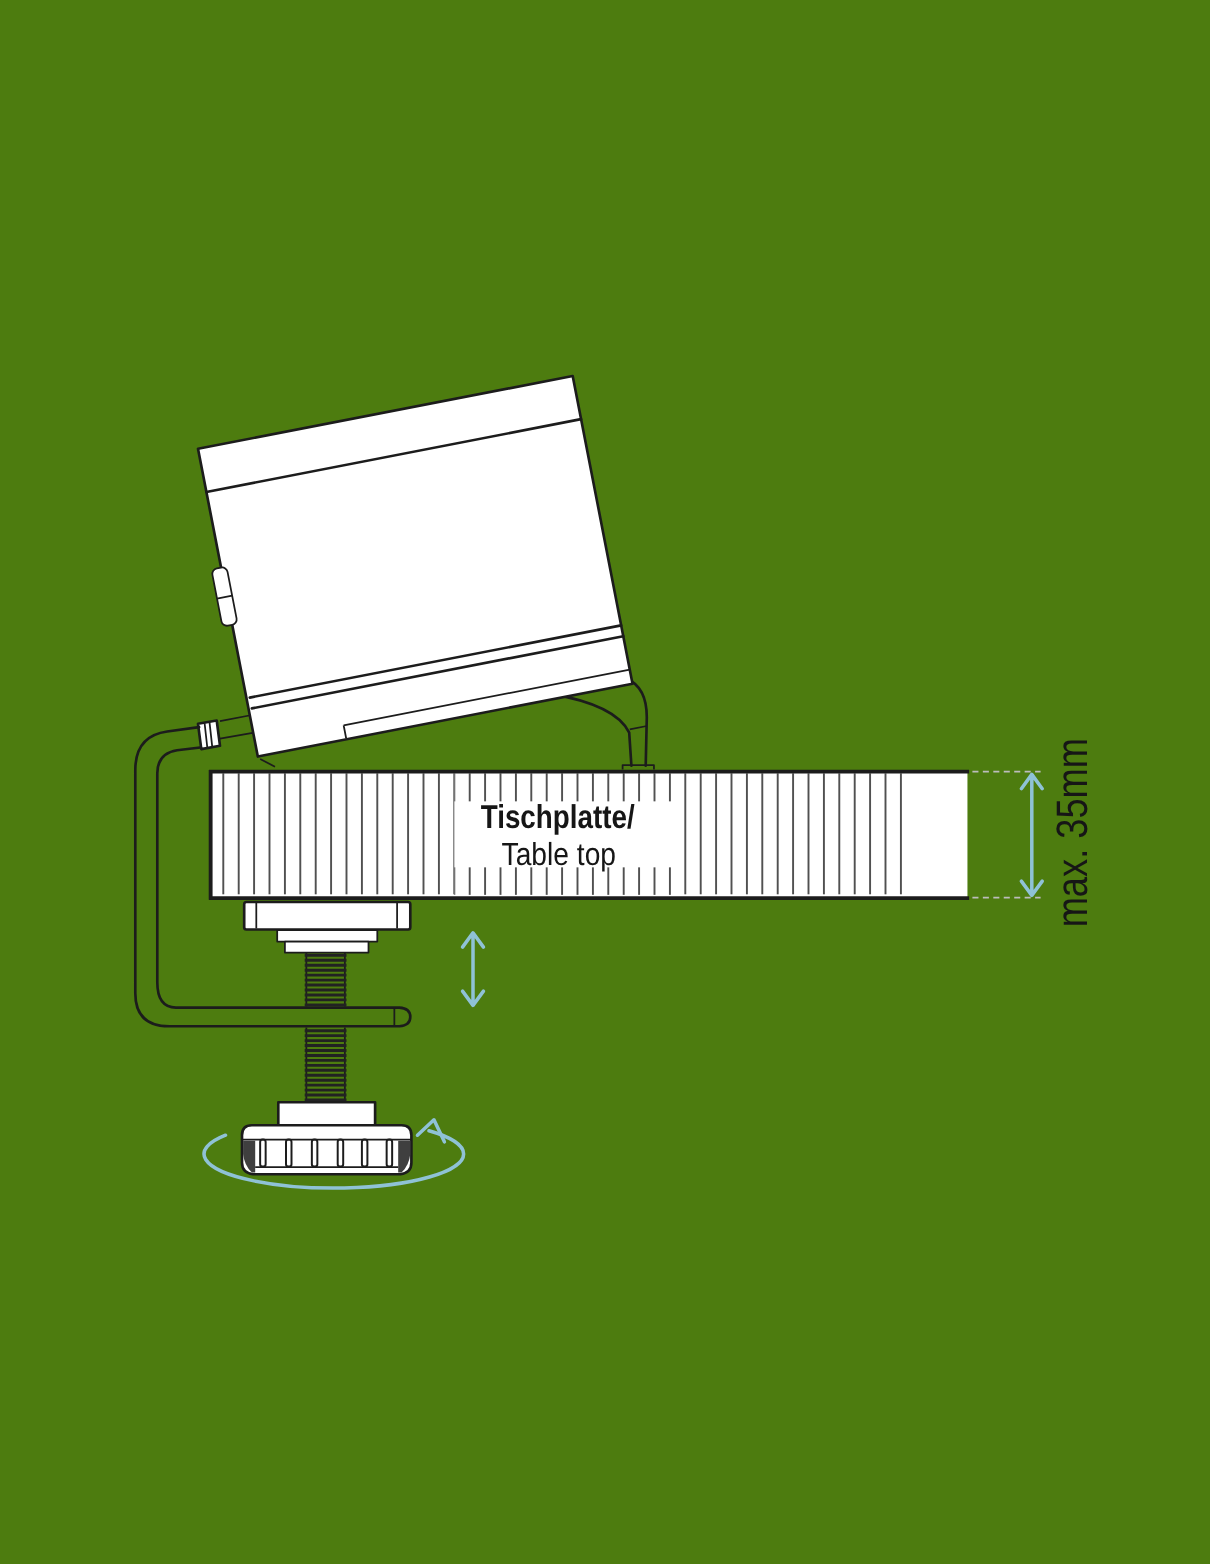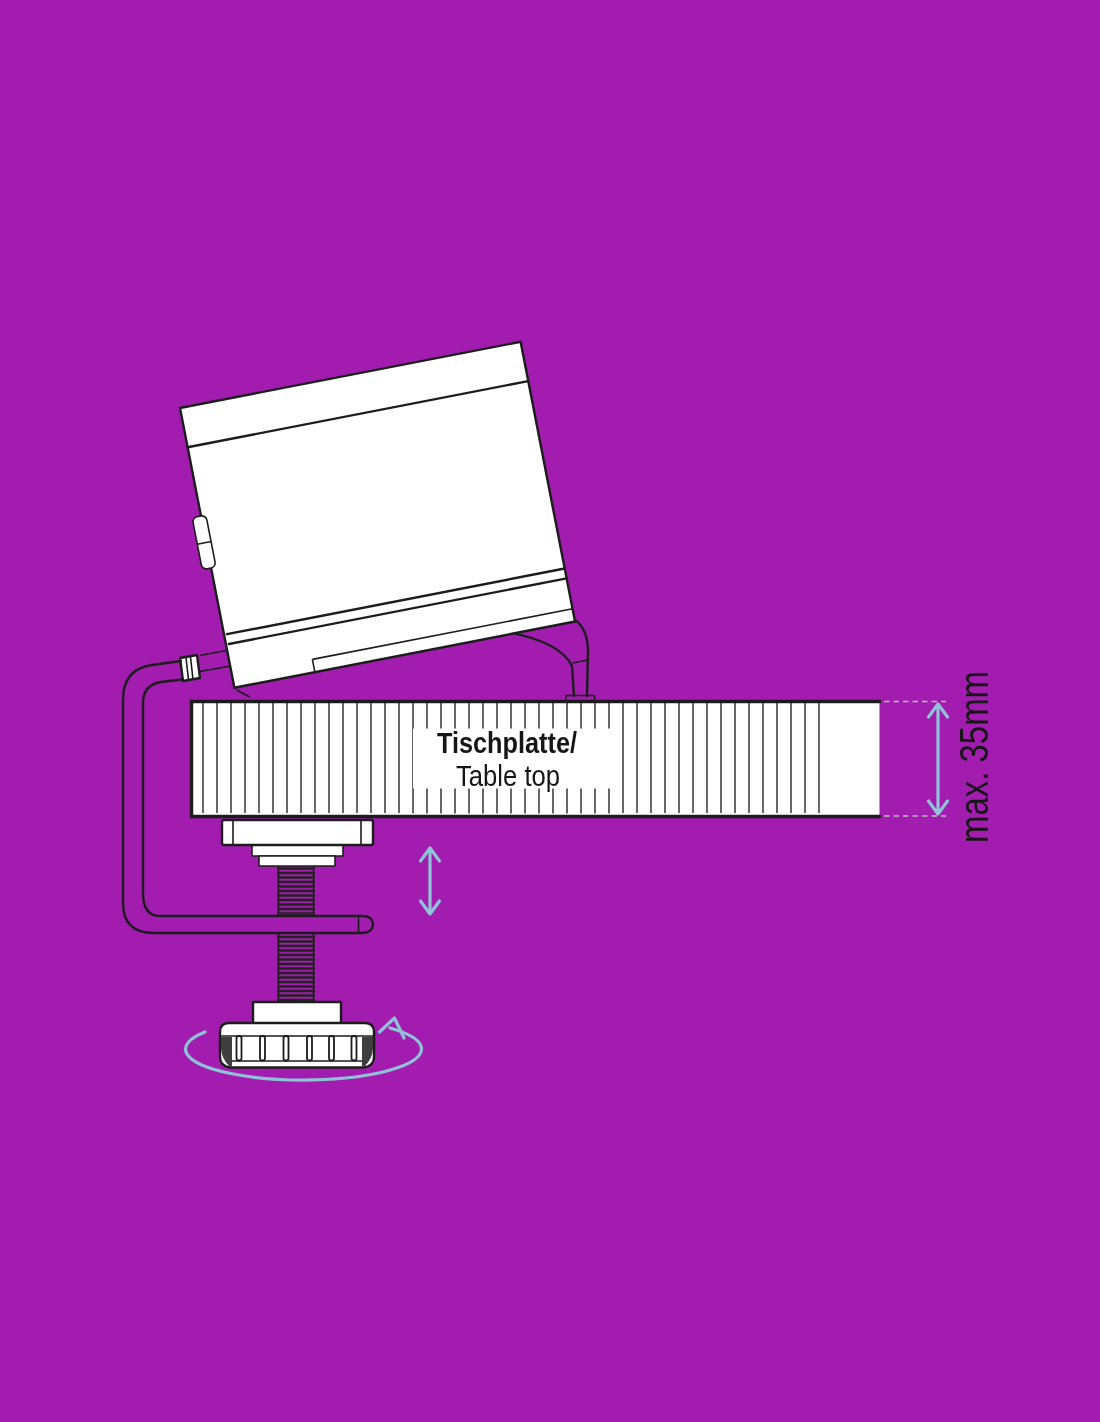--- a/index.html
+++ b/index.html
@@ -1,16 +1,16 @@
 <!DOCTYPE html>
 <html><head>
 <meta charset="utf-8">
 <style>
   html,body{margin:0;padding:0;background:#ffffff;}
-  .stage{position:relative;width:1100px;height:1422px;background:#a21caf;overflow:hidden;text-align:center;}
+  .stage{position:relative;width:1100px;height:1422px;background:#4d7c0f;overflow:hidden;text-align:center;}
   svg{display:block;}
   .ln{stroke:#1c1c1c;fill:none;stroke-width:2.4;stroke-linejoin:round;stroke-linecap:round;}
   .ln-thick{stroke:#1c1c1c;fill:none;stroke-width:3.5;stroke-linecap:butt;}
   .ln-thin{stroke:#1c1c1c;fill:none;stroke-width:1.6;stroke-linejoin:round;}
   .fillwhite{fill:#ffffff;}
   .darkfill{fill:#3f3f3f;stroke:none;}
   .blue{fill:none;stroke-width:3.2;stroke-linejoin:round;stroke-linecap:round;}
   .dash{fill:none;stroke-width:1.6;stroke-dasharray:5.5 4;stroke-linecap:butt;}
   .lbl-bold{font-family:"Liberation Sans",sans-serif;font-weight:700;font-size:30px;fill:#161616;}
   .lbl-reg{font-family:"Liberation Sans",sans-serif;font-weight:400;font-size:29px;fill:#161616;}

